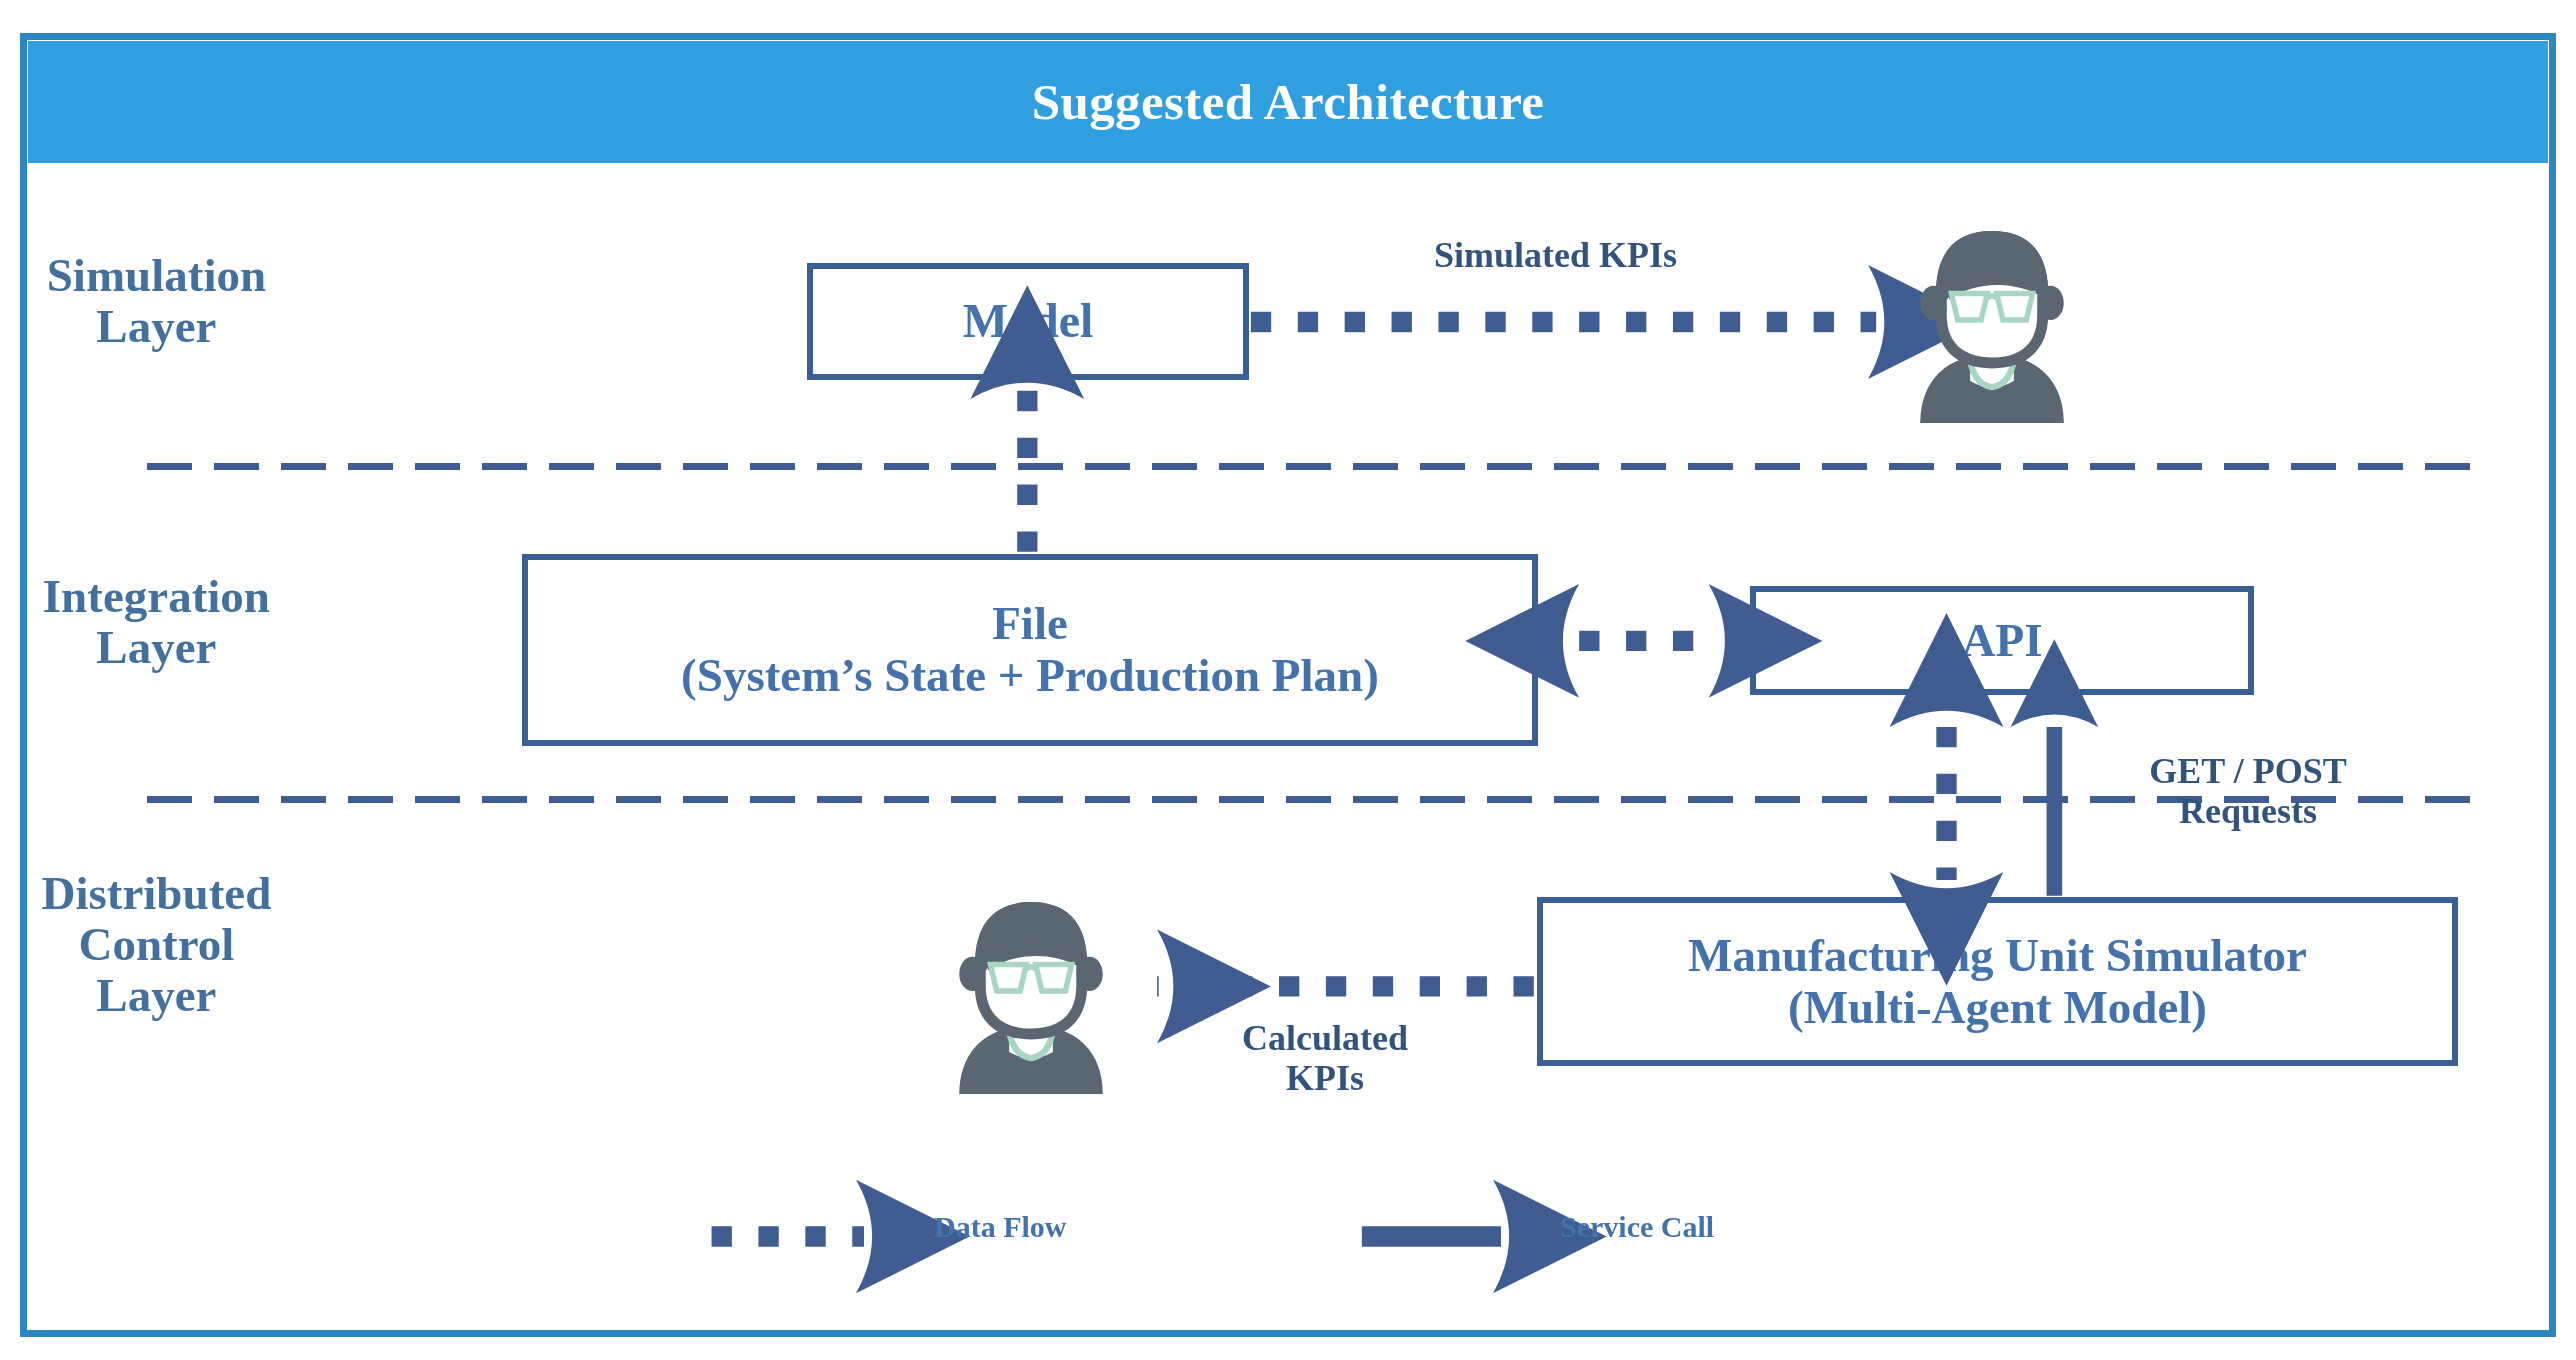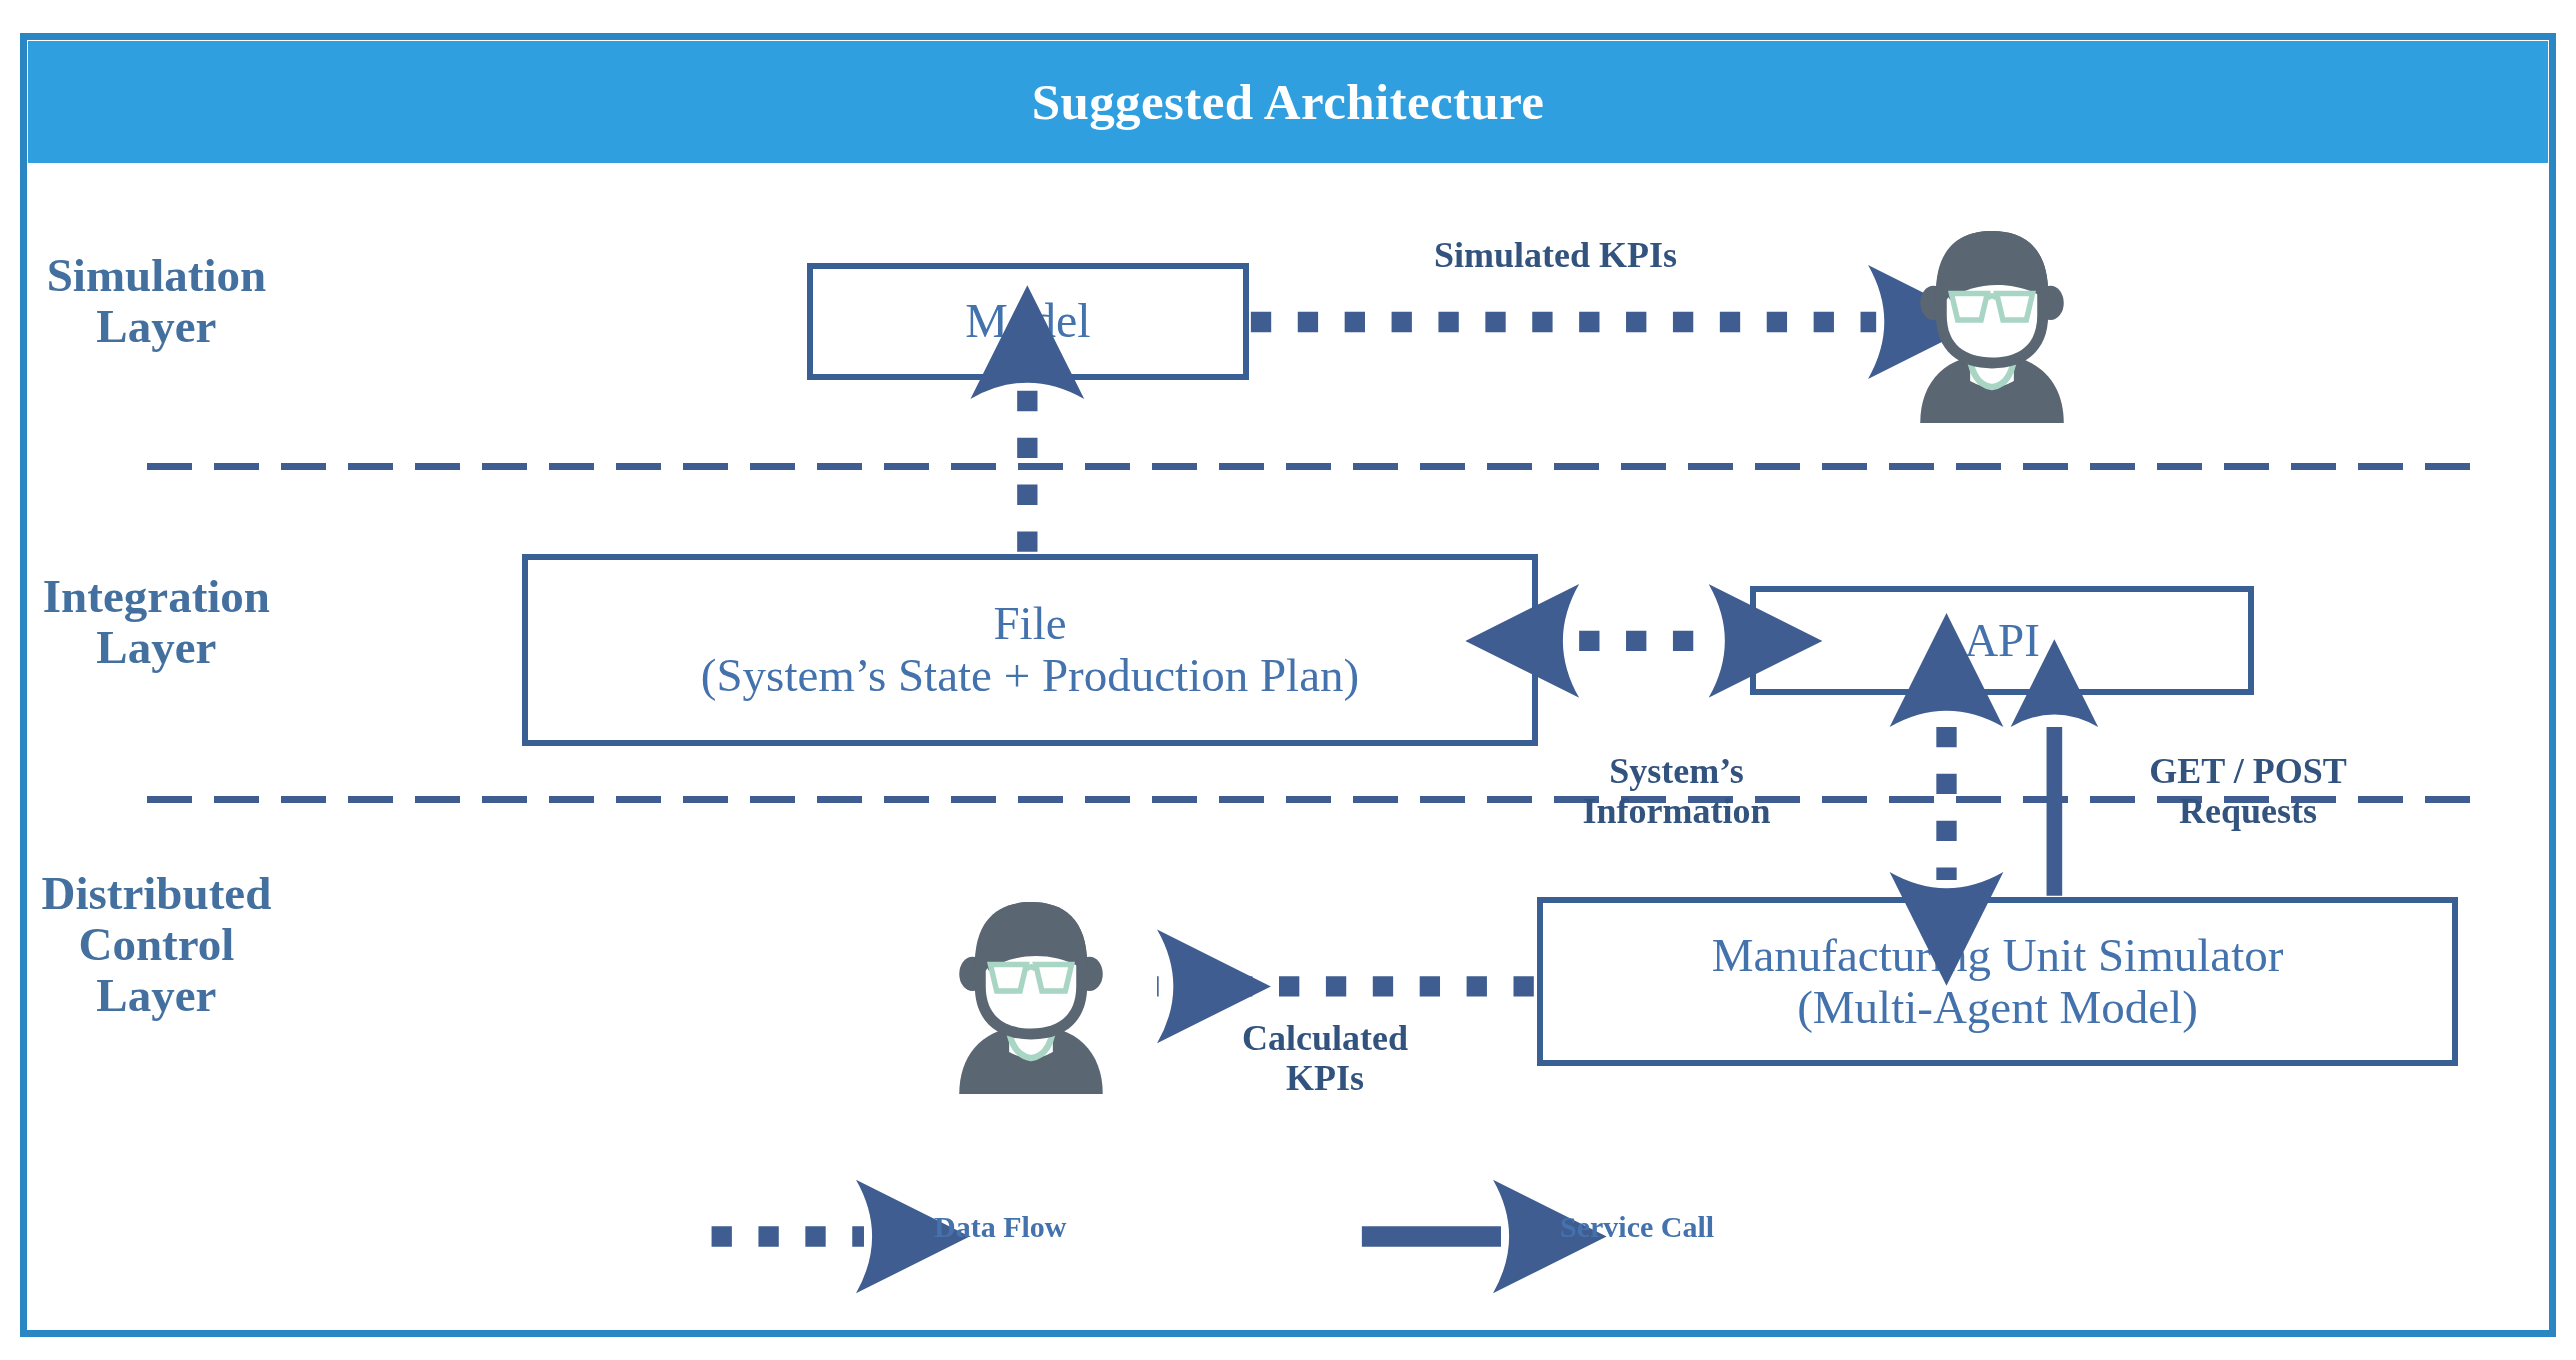--- a/index.html
+++ b/index.html
@@ -25,21 +25,21 @@
   .layer-label{
     position:absolute;color:#44709f;font-weight:bold;font-size:47px;
     line-height:1.08;text-align:center;font-family:"Liberation Serif",serif;
     width:344px;
   }
 
   
   .node-box{
     position:absolute;box-sizing:border-box;border:6.3px solid #3a5f94;
     background:#ffffff;display:flex;align-items:center;justify-content:center;
-    text-align:right;color:#4472ad;font-weight:normal;
+    text-align:right;color:#4472ad;font-weight:bold;
     font-family:"Liberation Serif",serif;line-height:1.1;
   }
 
   
   .divider{
     position:absolute;height:7px;
     background-image:linear-gradient(to right,#3f5d90 0 45px,transparent 45px 67px);
     background-size:67px 7px;background-repeat:repeat-x;
   }
 
@@ -151,24 +151,20 @@
     </g>
     <g>
       <line x1="1742" y1="1582" x2="1920" y2="1582" stroke="#3f5d90" stroke-width="26" stroke-linecap="butt" marker-end="url(#ah-r)"></line>
     </g>
   </svg>
 
   <div class="arrow-label" style="left:1360px;top:235px;width:391px;">
     <span>Simulated KPIs</span>
   </div>
 
-  <div class="arrow-label" style="left:1532px;top:751px;width:289px;">
-    <div>System’s</div>
-    <div>Information</div>
-  </div>
 
   <div class="arrow-label" style="left:2080px;top:751px;width:336px;">
     <div>GET / POST</div>
     <div>Requests</div>
   </div>
 
   <div class="arrow-label" style="left:1192px;top:1018px;width:266px;">
     <div>Calculated</div>
     <div>KPIs</div>
   </div>

